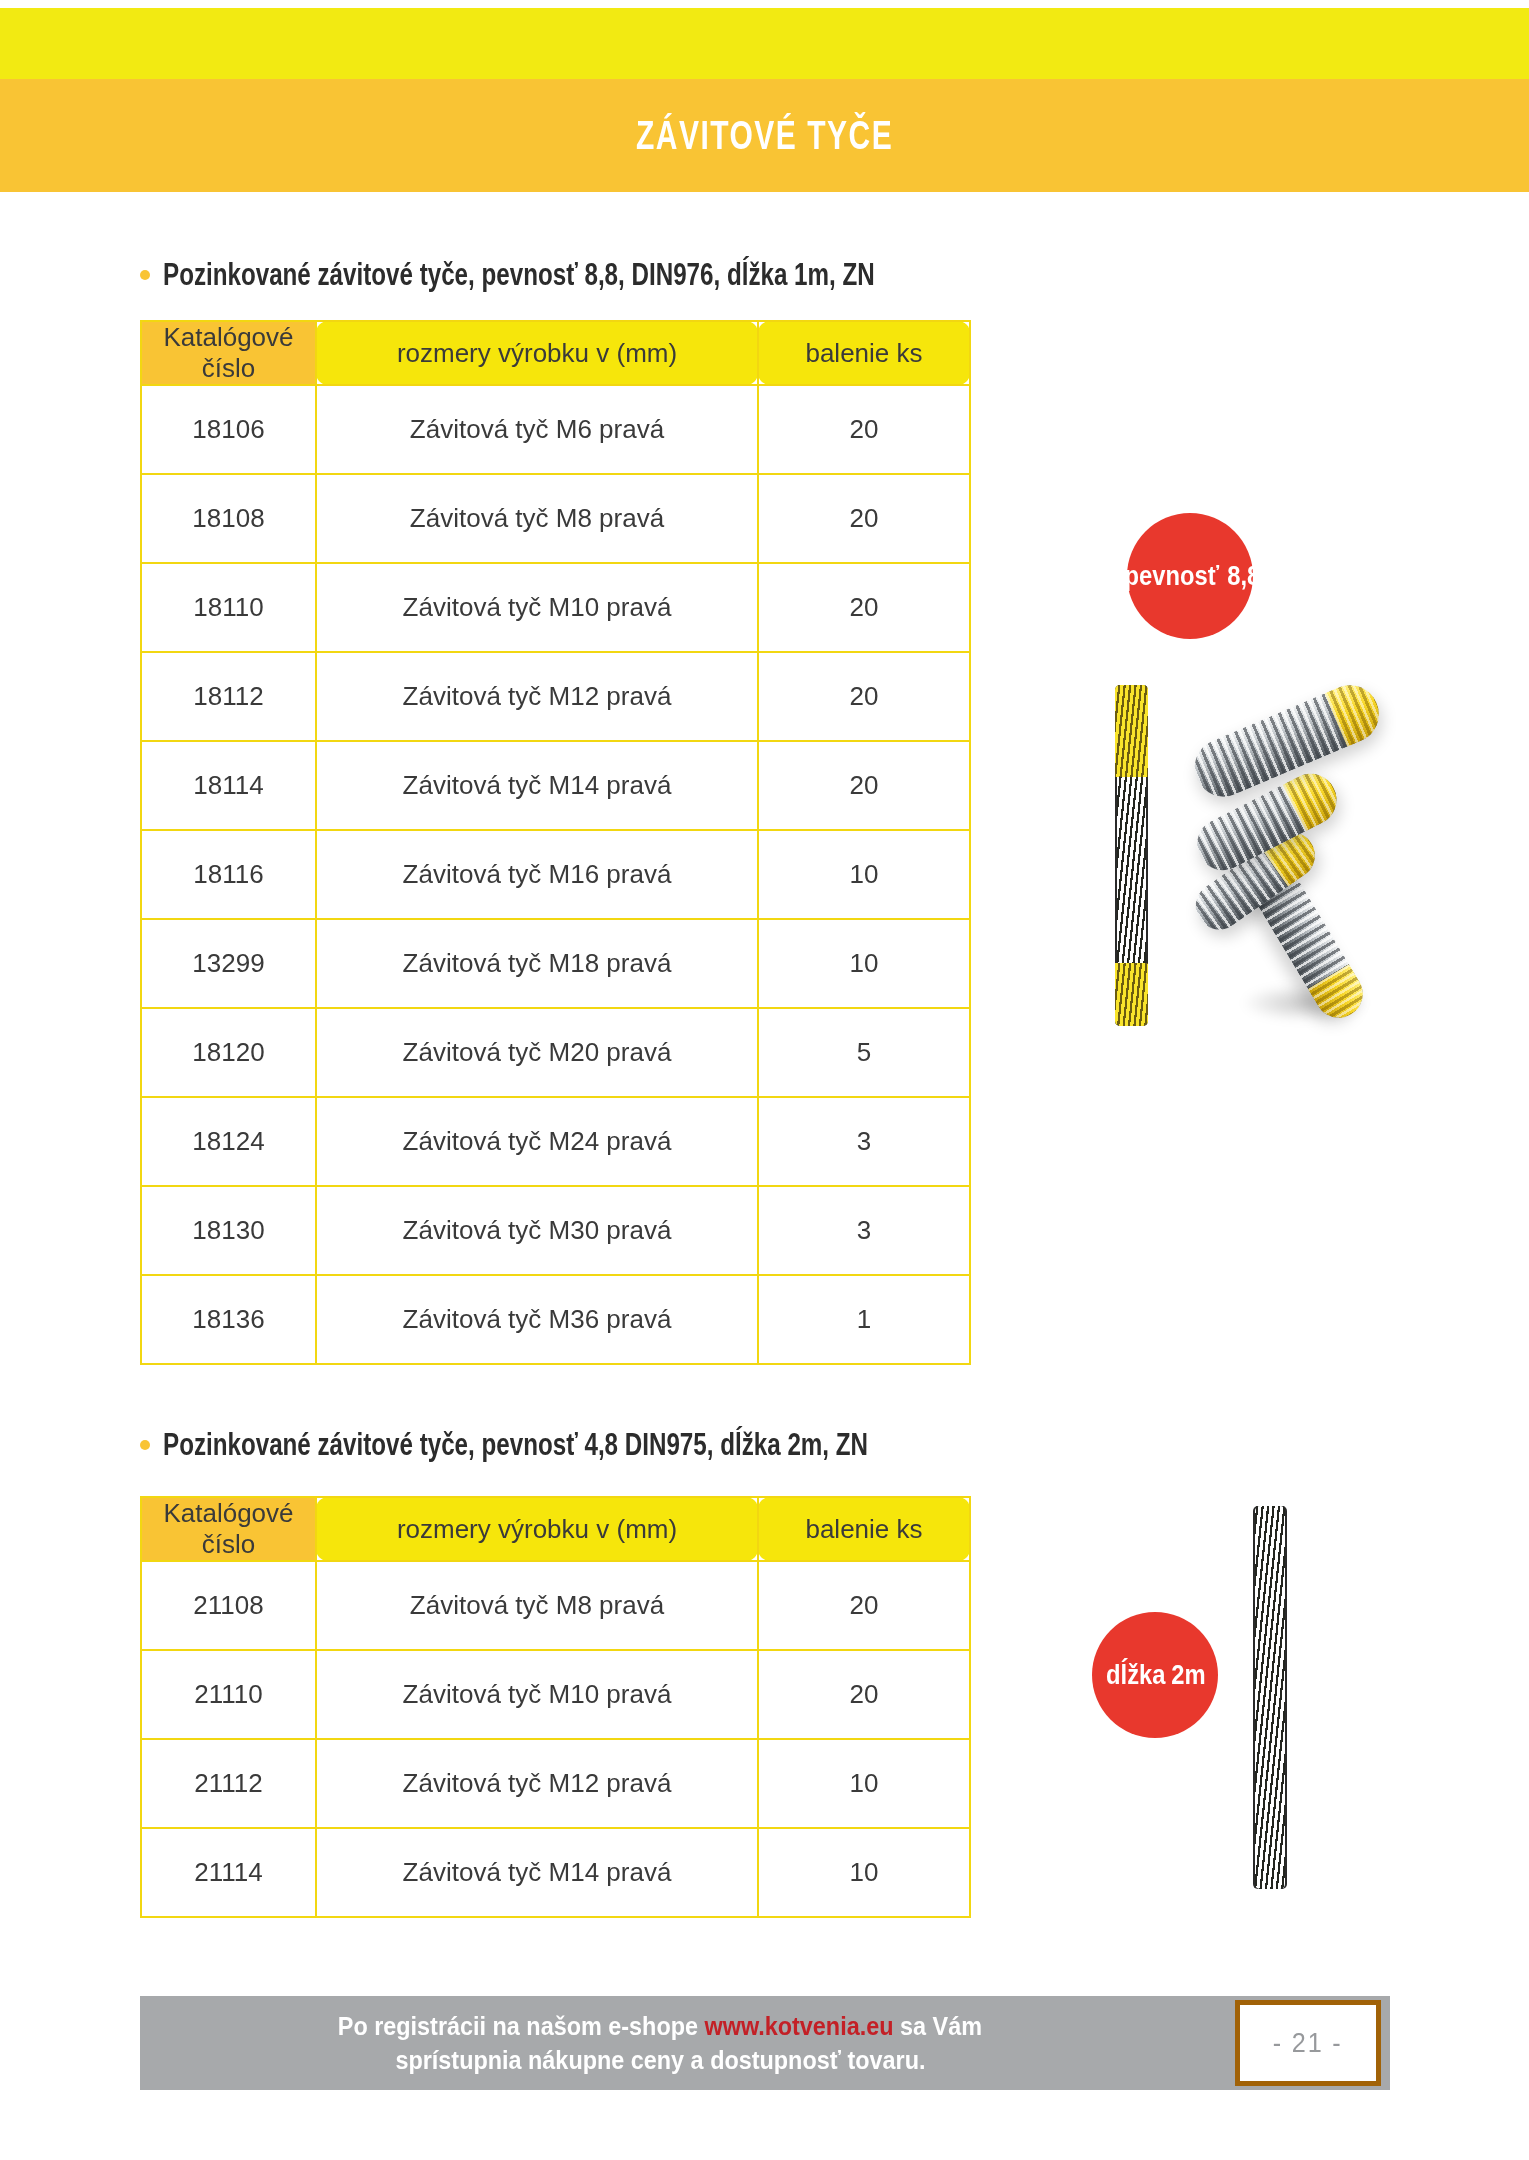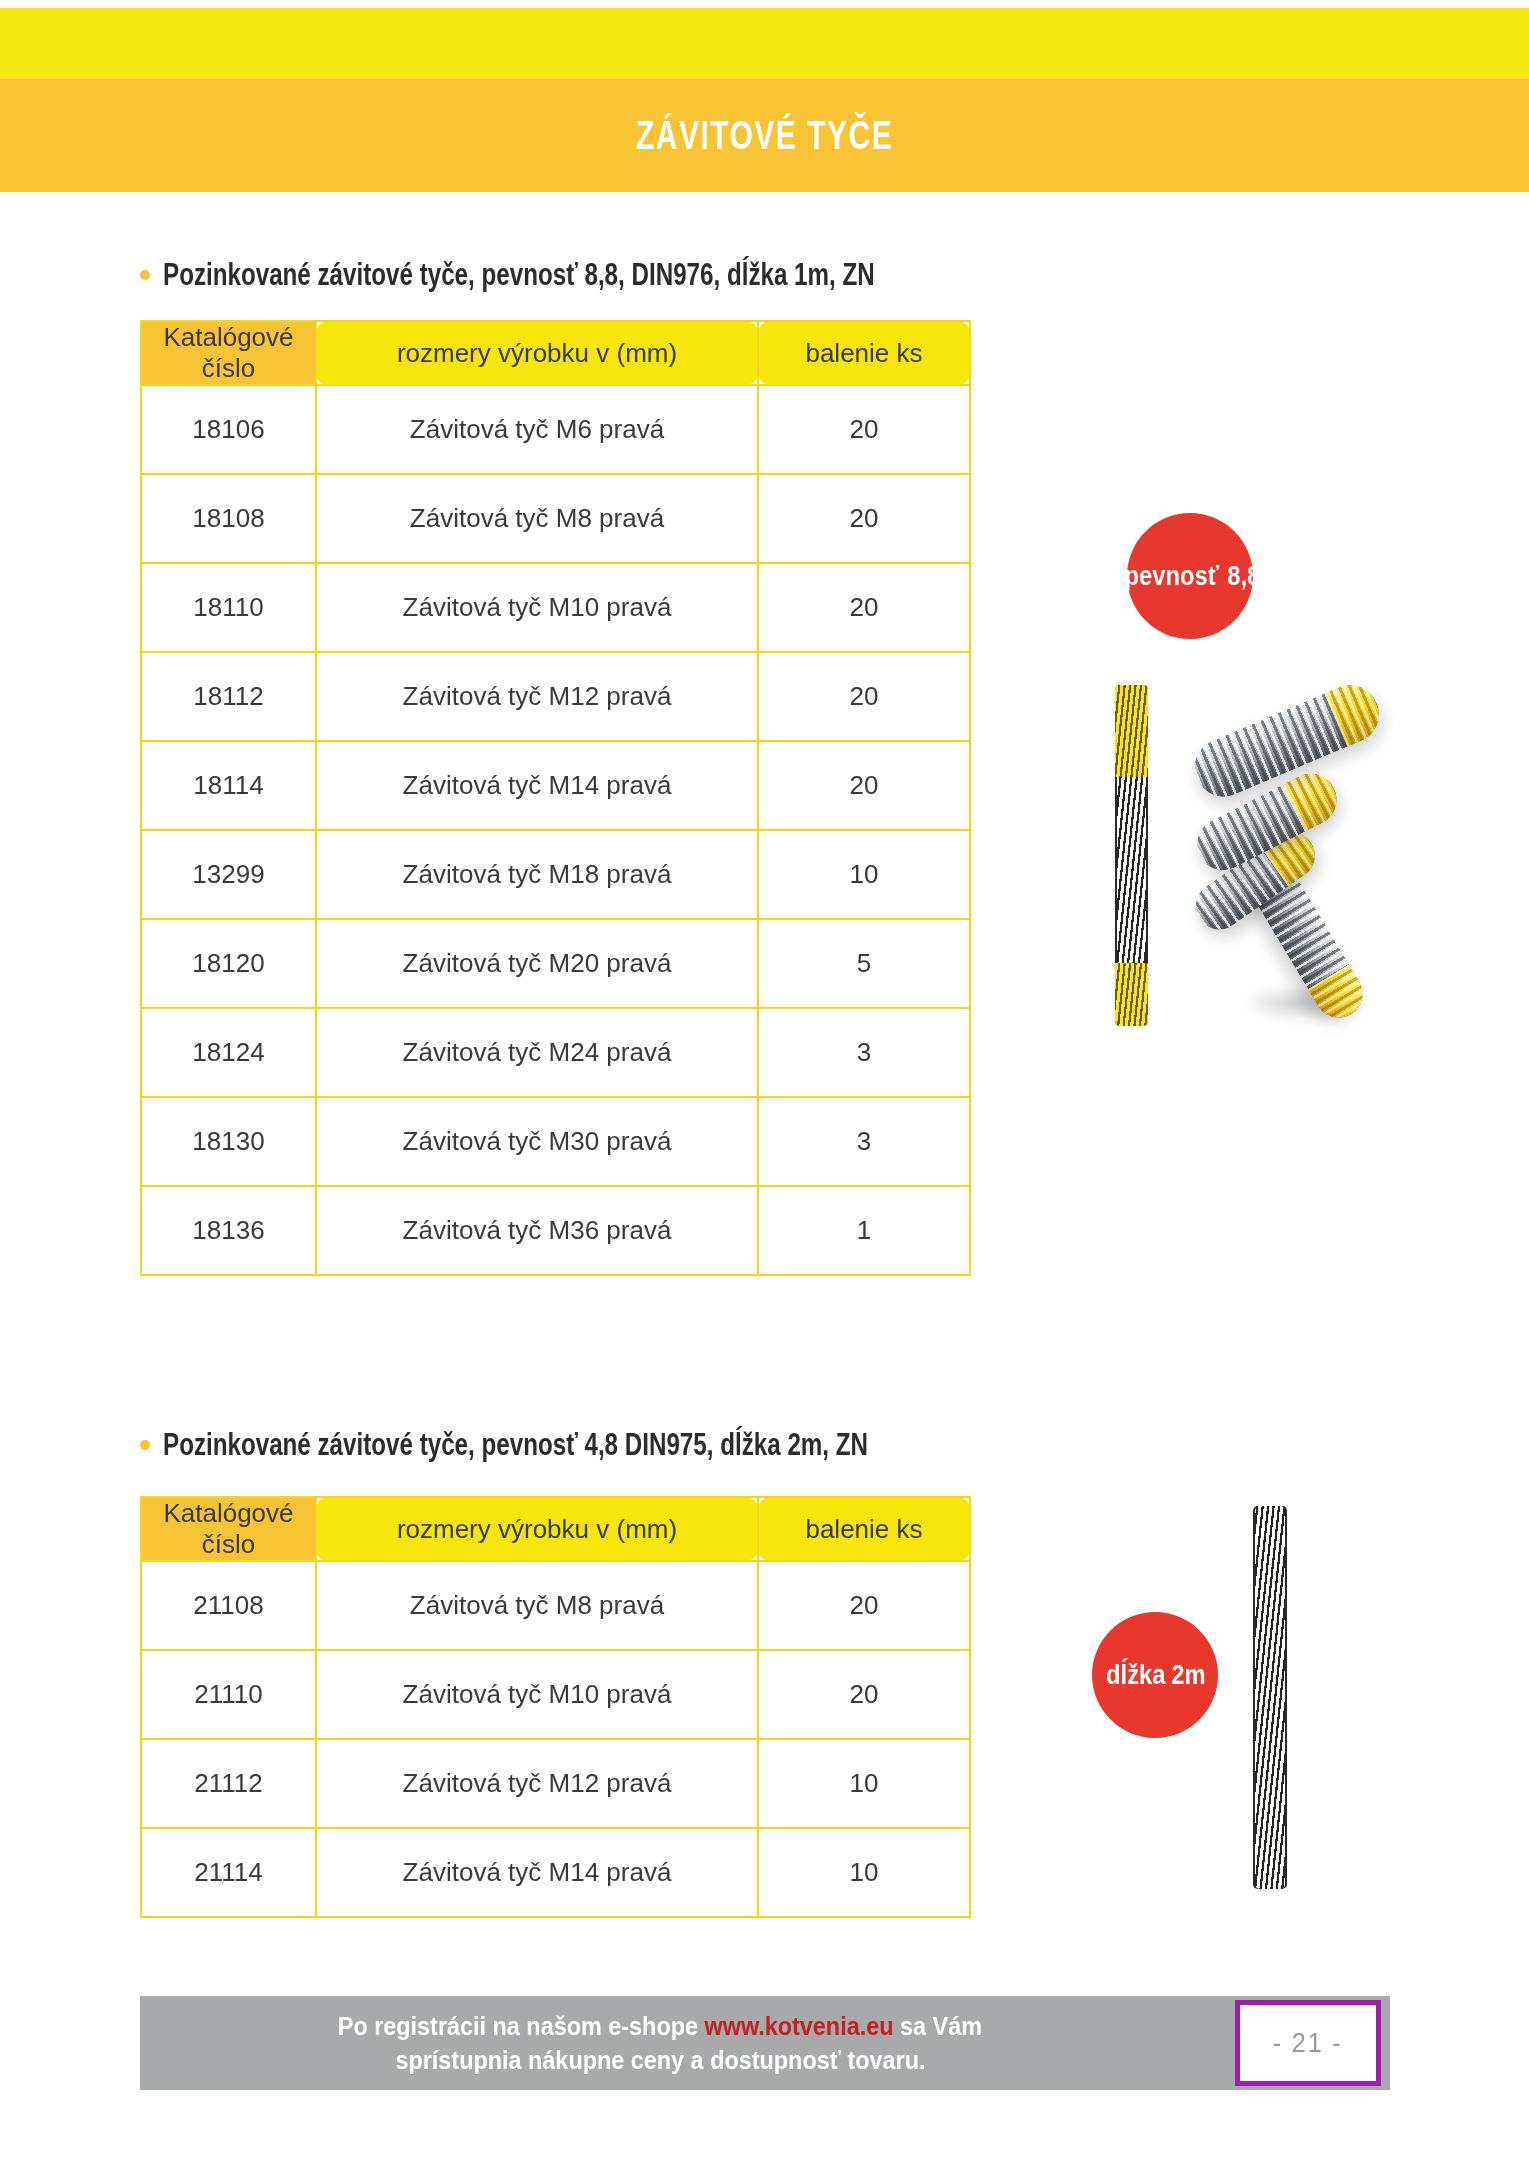--- a/index.html
+++ b/index.html
@@ -105,21 +105,21 @@
   }
   .footer-text {
     position:absolute; left:0; top:0; width:1040px; height:94px;
     display:flex; flex-direction:column; align-items:center; justify-content:center;
     color:#ffffff; font-size:26px; font-weight:bold; line-height:34px;
   }
   .footer-text .line { transform:scaleX(0.9); white-space:nowrap; }
   .footer-text .link { color:var(--link-red,#C32026); }
   .pagebox {
     position:absolute; left:1095px; top:4px; width:146px; height:86px; box-sizing:border-box;
-    background:#ffffff; border:5px solid #a21caf;
+    background:#ffffff; border:5px solid #a16207;
     display:flex; align-items:center; justify-content:center;
   }
   .pagebox .num { color:#97999C; font-size:28px; letter-spacing:2px; transform:scaleX(0.9); }
 </style>
 </head>
 <body>
 
 <div id="page">
 
   <div class="topbar"></div>
@@ -165,20 +165,25 @@
       <td>18112</td>
       <td>Závitová tyč M12 pravá</td>
       <td>20</td>
     </tr>
         <tr>
       <td>18114</td>
       <td>Závitová tyč M14 pravá</td>
       <td>20</td>
     </tr>
         <tr>
+      <td>18116</td>
+      <td>Závitová tyč M16 pravá</td>
+      <td>10</td>
+    </tr>
+        <tr>
       <td>13299</td>
       <td>Závitová tyč M18 pravá</td>
       <td>10</td>
     </tr>
         <tr>
       <td>18120</td>
       <td>Závitová tyč M20 pravá</td>
       <td>5</td>
     </tr>
         <tr>

